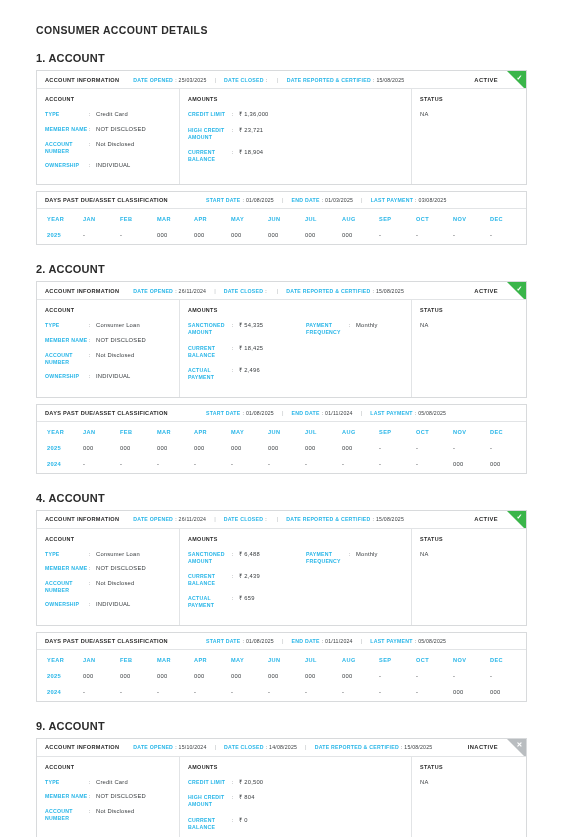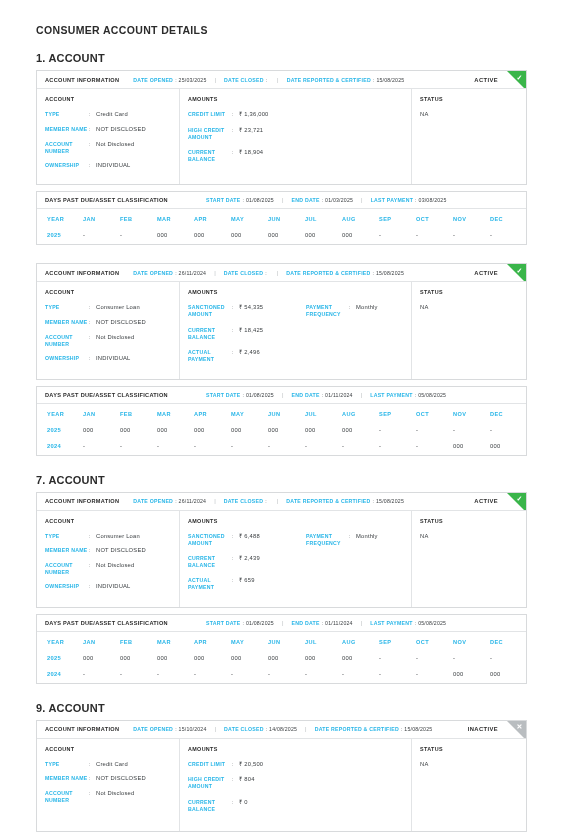--- a/index.html
+++ b/index.html
@@ -363,20 +363,21 @@
                 <td class="cm dash">-</td>
                 <td class="cm dash">-</td>
                 <td class="cm dash">-</td>
                 <td class="cm dash">-</td>
               </tr>
             </tbody>
           </table>
         </div>
       </div>
       <div class="acct-section">
+        <div class="acct-heading">2. ACCOUNT</div>
         <div class="card info-card">
           <div class="card-head">
             <div class="head-title">ACCOUNT INFORMATION</div>
             <div class="head-meta">
               <span><span class="meta-lbl">DATE OPENED</span><span class="meta-colon">:</span><span class="meta-val">26/11/2024</span></span>
               <span class="meta-sep">|</span>
               <span><span class="meta-lbl">DATE CLOSED</span><span class="meta-colon">:</span><span class="meta-val"></span></span>
               <span class="meta-sep">|</span>
               <span><span class="meta-lbl">DATE REPORTED &amp; CERTIFIED</span><span class="meta-colon">:</span><span class="meta-val">15/08/2025</span></span>
             </div>
@@ -501,21 +502,21 @@
                 <td class="cm dash">-</td>
                 <td class="cm dash">-</td>
                 <td class="cm">000</td>
                 <td class="cm">000</td>
               </tr>
             </tbody>
           </table>
         </div>
       </div>
       <div class="acct-section">
-        <div class="acct-heading">7. ACCOUNT</div>
+        <div class="acct-heading">4. ACCOUNT</div>
         <div class="card info-card">
           <div class="card-head">
             <div class="head-title">ACCOUNT INFORMATION</div>
             <div class="head-meta">
               <span><span class="meta-lbl">DATE OPENED</span><span class="meta-colon">:</span><span class="meta-val">26/11/2024</span></span>
               <span class="meta-sep">|</span>
               <span><span class="meta-lbl">DATE CLOSED</span><span class="meta-colon">:</span><span class="meta-val"></span></span>
               <span class="meta-sep">|</span>
               <span><span class="meta-lbl">DATE REPORTED &amp; CERTIFIED</span><span class="meta-colon">:</span><span class="meta-val">15/08/2025</span></span>
             </div>

